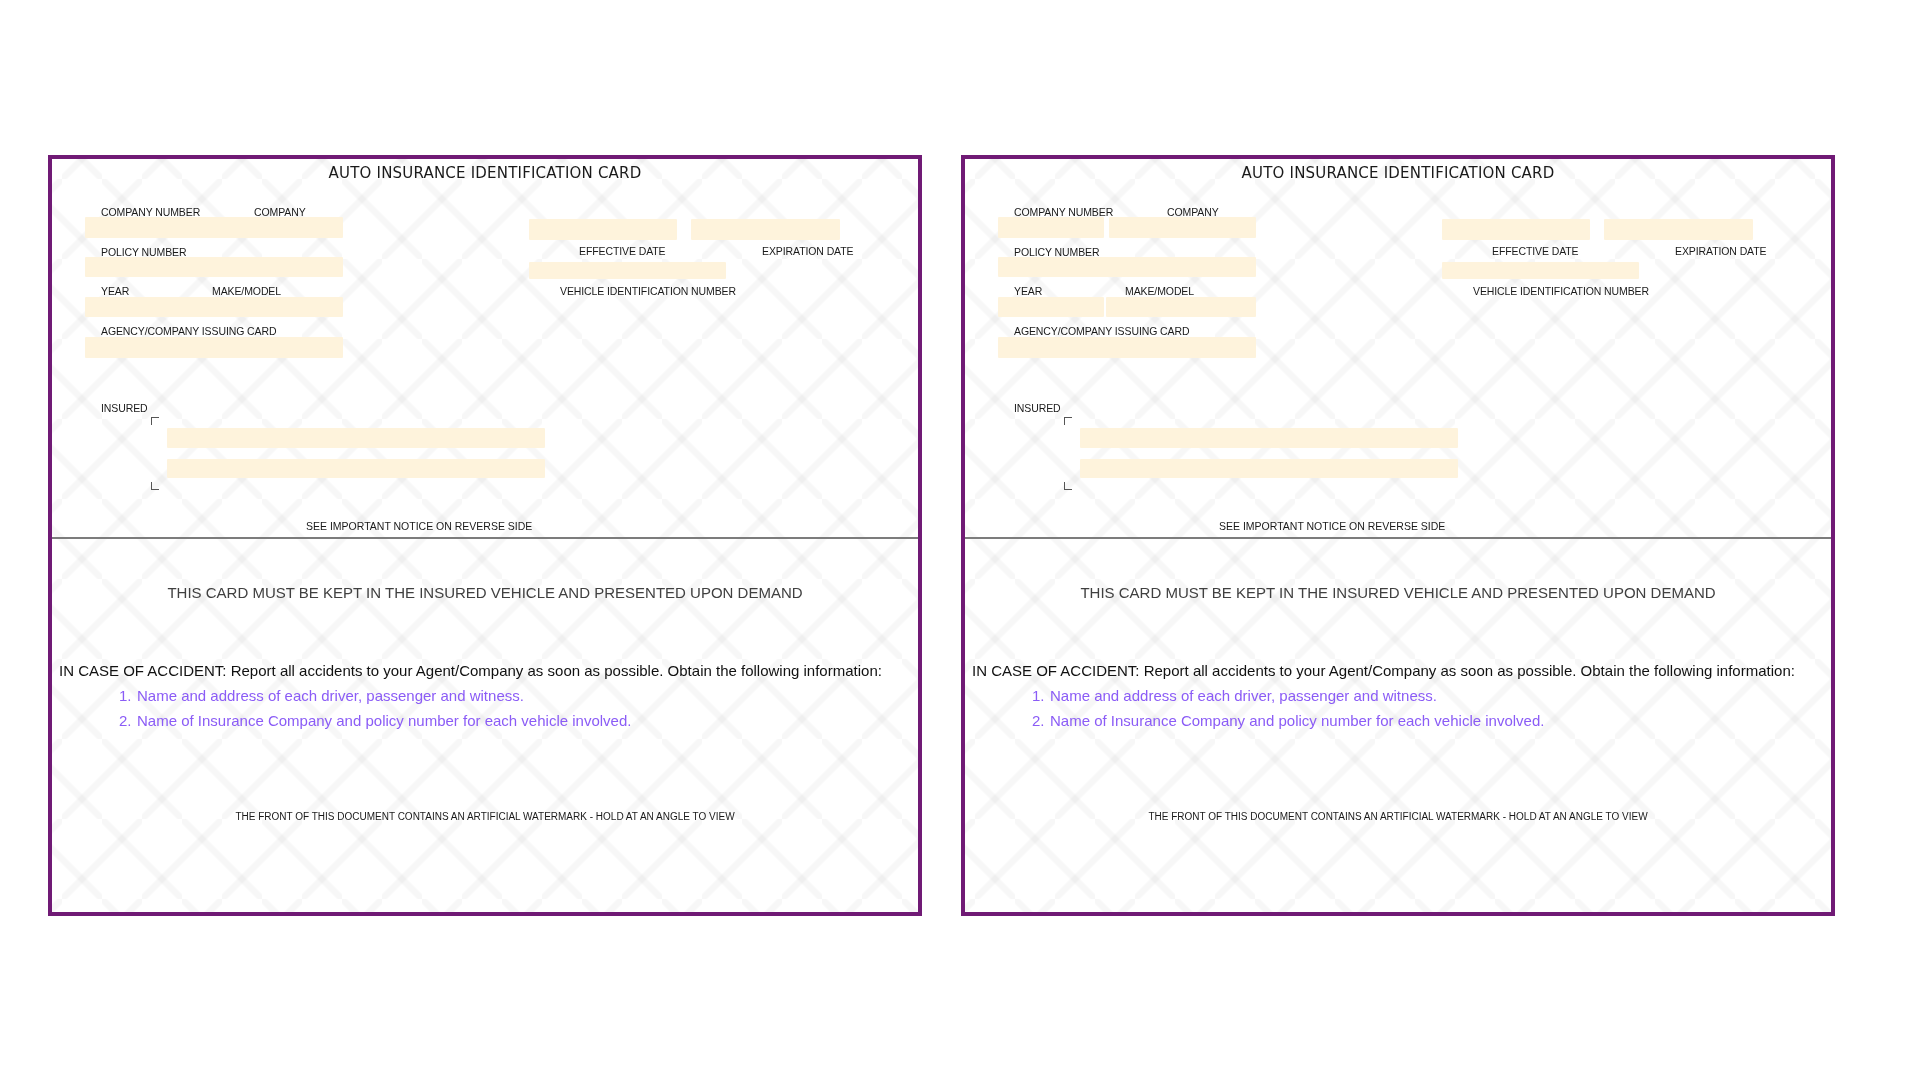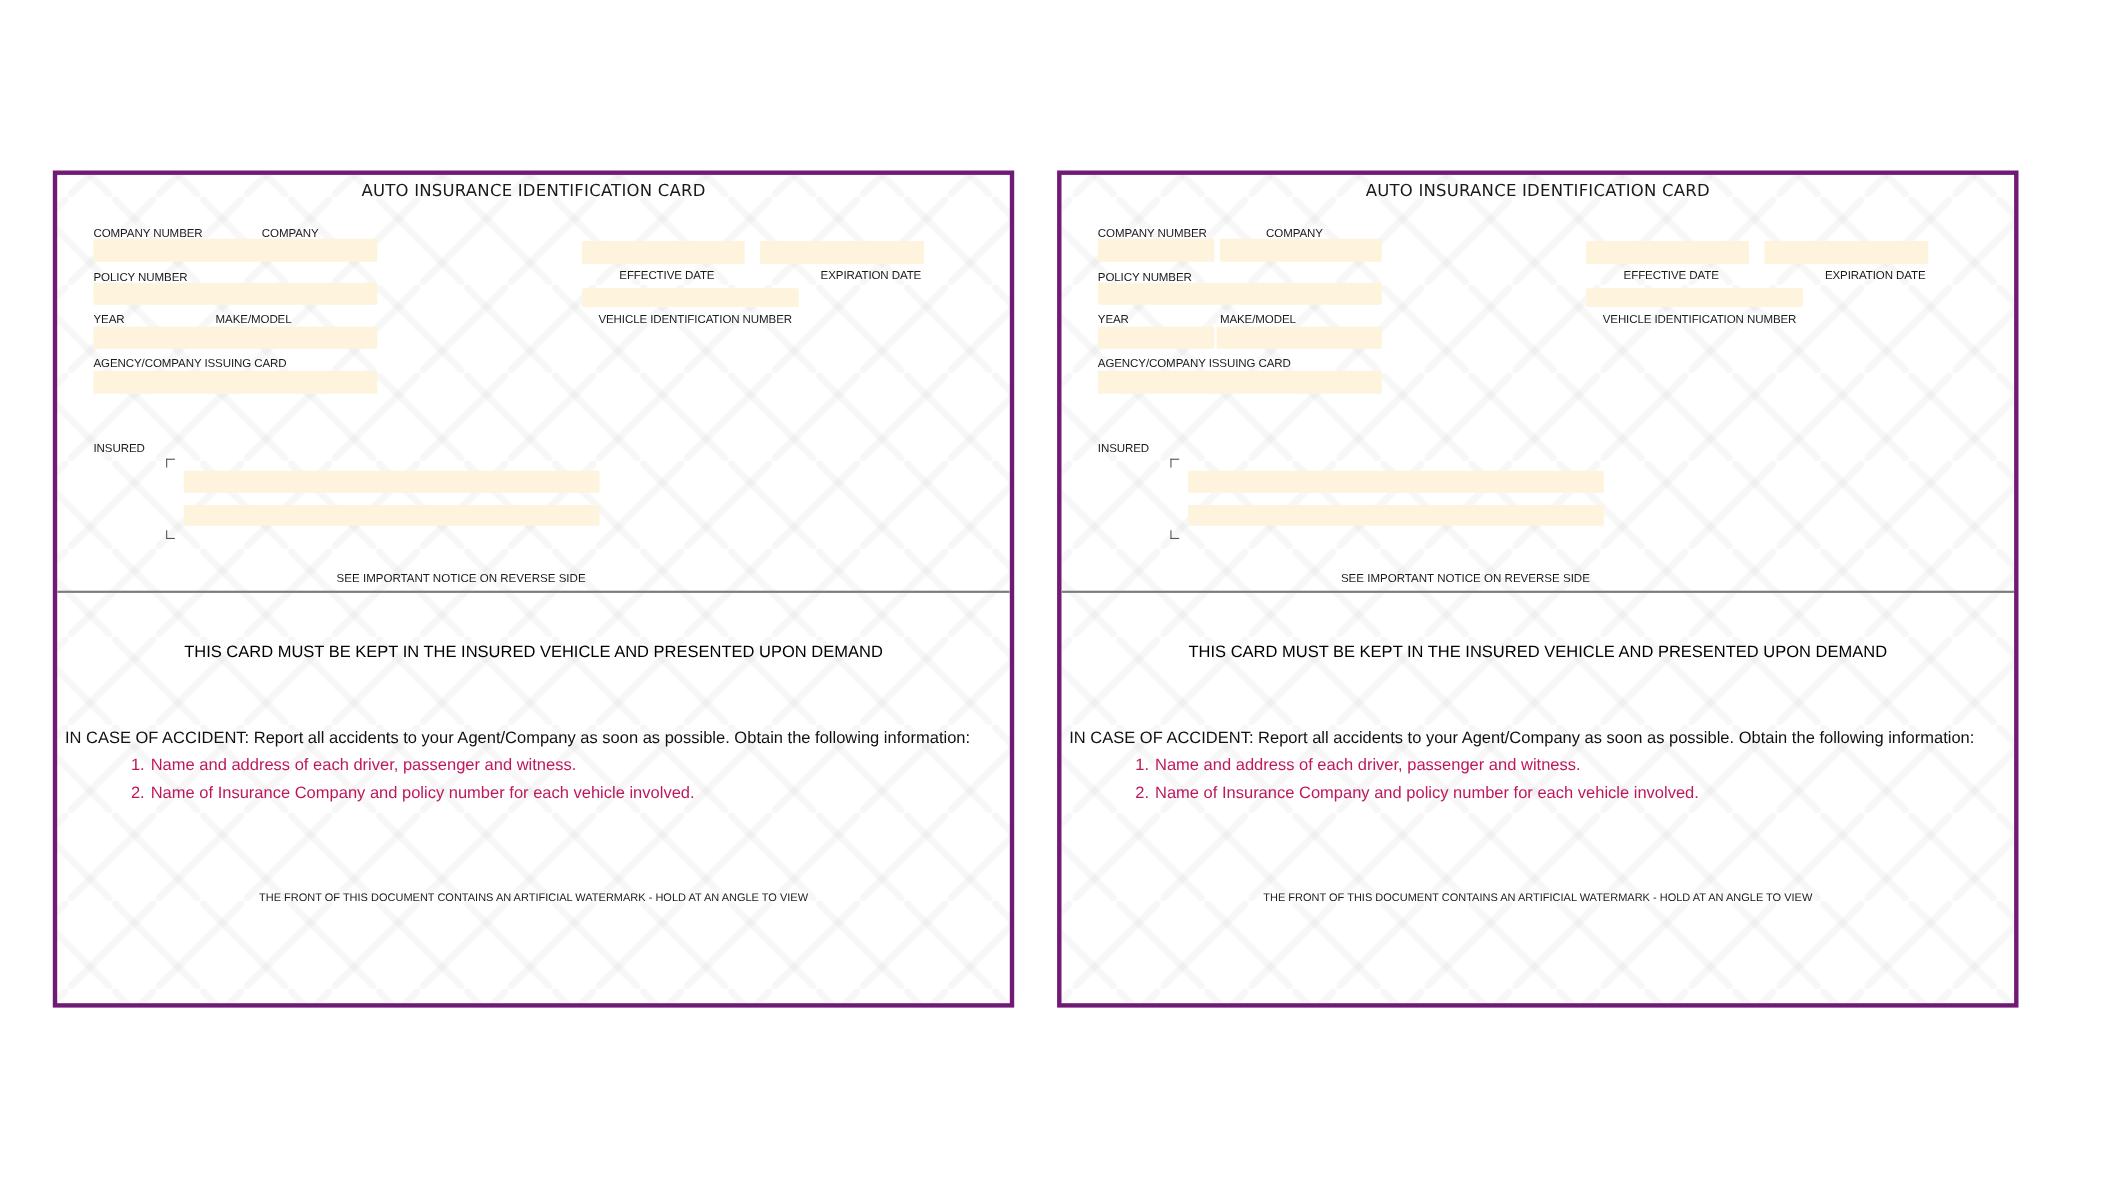--- a/index.html
+++ b/index.html
@@ -37,20 +37,21 @@
       font-family: "DejaVu Sans", sans-serif;
       font-size: 15px;
       letter-spacing: 0.2px;
       color: #1a1a1a;
     }
 
     .label {
       font-size: 10.5px;
       color: #1a1a1a;
       letter-spacing: -0.1px;
+      margin-left: 16px;
     }
 
     .field {
       position: absolute;
       background: #fef3dc;
       border-radius: 1px;
     }
 
     .bracket {
       position: absolute;
@@ -71,35 +72,35 @@
       left: 0; width: 100%;
       top: 378px;
       height: 2px;
       background: #7c7c7c;
     }
 
     .must-keep {
       top: 425px; left: 0; width: 100%;
       text-align: center;
       font-size: 15px;
-      color: #000000;
+      color: #404040;
     }
 
     .accident-heading {
       top: 503px; left: 7px;
       font-size: 15px;
       color: #111;
     }
 
     .accident-list {
       position: absolute;
       left: 67px; top: 528px;
       list-style: none;
       font-size: 15px;
-      color: #be185d;
+      color: #8b5cf6;
     }
     .accident-list li { height: 25px; line-height: 17px; }
     .accident-list .num { display: inline-block; width: 18px; }
 
     .watermark-notice {
       top: 652px; left: 0; width: 100%;
       text-align: center;
       font-size: 10px;
       color: #1a1a1a;
     }

